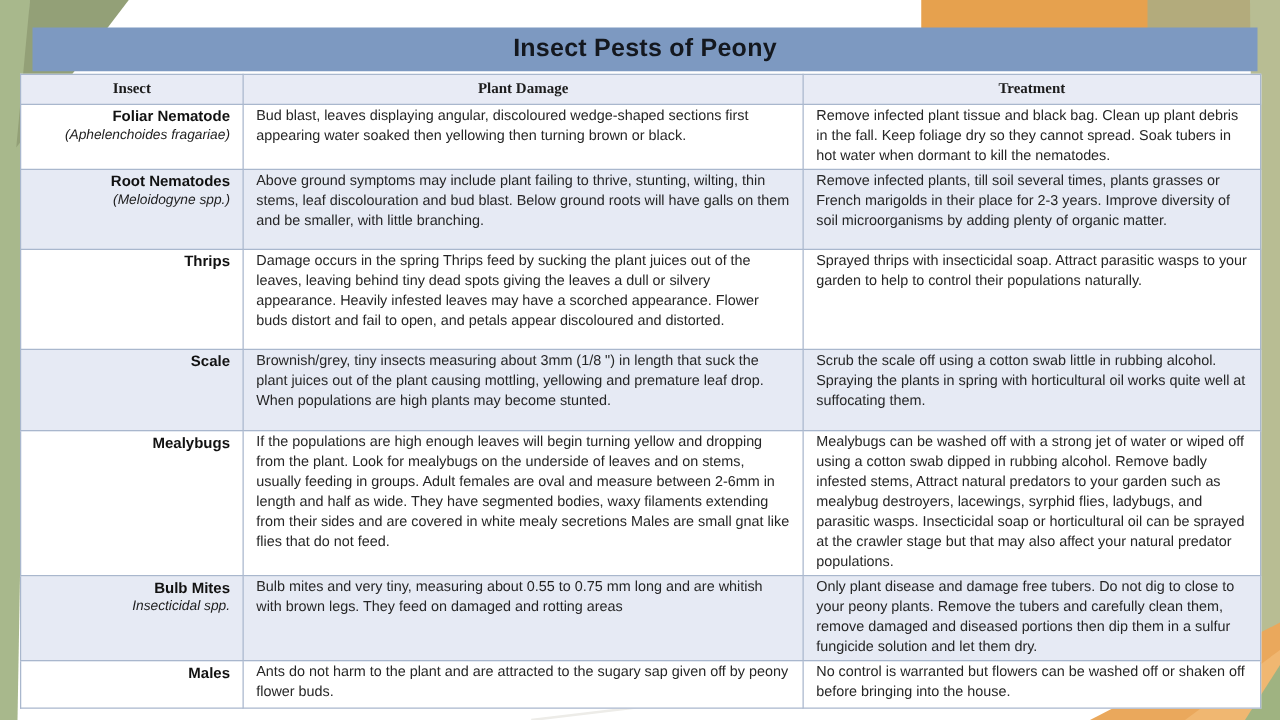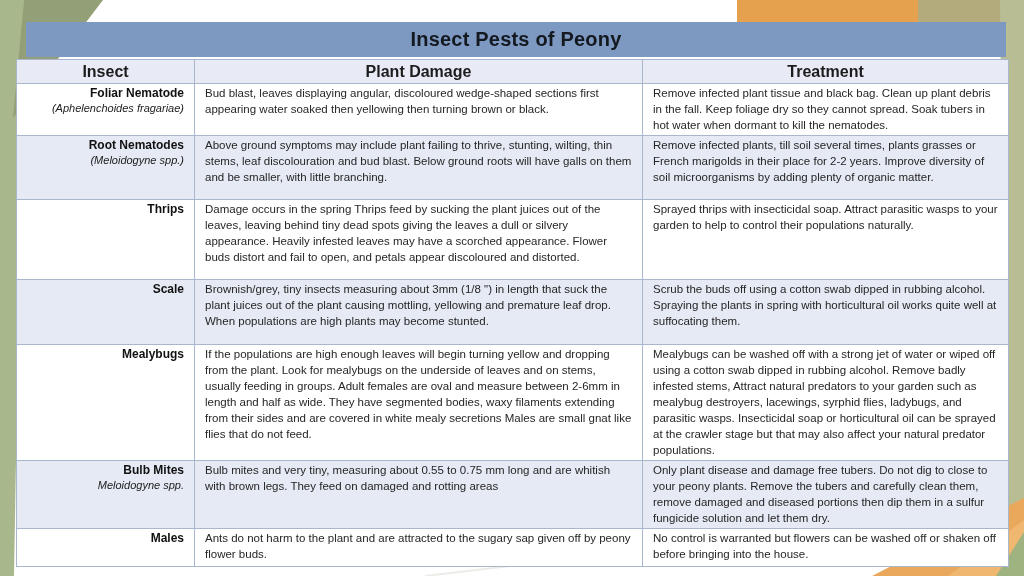--- a/index.html
+++ b/index.html
@@ -8,21 +8,21 @@
   .slide{position:relative;width:908px;height:576px;background:#701a75;}
   .bg{position:absolute;left:0;top:0;z-index:0;}
   .titlebar{position:absolute;left:26px;top:22px;width:980px;height:35px;
             background:#7d99c1;z-index:2;display:flex;align-items:center;justify-content:center;}
   .titlebar .title{font-size:20px;font-weight:bold;color:#14181f;letter-spacing:.2px;}
   table.pests{position:absolute;left:16px;top:59px;width:992px;z-index:2;
               border-collapse:collapse;table-layout:fixed;background:#ffffff;}
   table.pests col.c1{width:178px;} table.pests col.c2{width:448px;} table.pests col.c3{width:366px;}
   table.pests th, table.pests td{border:1px solid #a9b7cd;vertical-align:top;}
   table.pests thead tr{height:24px;background:#e8ebf5;}
-  table.pests th{font-size:16px;font-weight:bold;color:#1c1c1c;text-align:center;padding:3px 4px 2px;}
+  table.pests th{font-size:12px;font-weight:bold;color:#1c1c1c;text-align:center;padding:3px 4px 2px;font-family:Liberation Serif, serif;}
   table.pests tbody tr.tint{background:#e6eaf4;}
   table.pests td{font-size:11.5px;line-height:16px;color:#262626;padding:1px 10px 2px 10px;}
   td.insect{text-align:right;padding-top:2px;}
   .iname{font-weight:bold;font-size:12px;color:#111;line-height:16px;}
   .latin{font-style:italic;font-size:11px;line-height:15px;color:#1c1c1c;}
   tr.r1{height:52px;} tr.r2{height:64px;} tr.r3{height:80px;} tr.r4{height:65px;}
   tr.r5{height:112px;} tr.r6{height:65px;} tr.r7{height:38px;}
 </style>
 </head>
 <body>
@@ -67,47 +67,47 @@
         </td>
         <td class="damage">Bud blast, leaves displaying angular, discoloured wedge-shaped sections first appearing water soaked then yellowing then turning brown or black.</td>
         <td class="treatment">Remove infected plant tissue and black bag. Clean up plant debris in the fall. Keep foliage dry so they cannot spread. Soak tubers in hot water when dormant to kill the nematodes.</td>
       </tr>
       <tr class="r2 tint">
         <td class="insect">
           <div class="iname">Root Nematodes</div>
           <div class="latin">(Meloidogyne spp.)</div>
         </td>
         <td class="damage">Above ground symptoms may include plant failing to thrive, stunting, wilting, thin stems, leaf discolouration and bud blast. Below ground roots will have galls on them and be smaller, with little branching.</td>
-        <td class="treatment">Remove infected plants, till soil several times, plants grasses or French marigolds in their place for 2-2 years. Improve diversity of soil microorganisms by adding plenty of organic matter.</td>
+        <td class="treatment">Remove infected plants, till soil several times, plants grasses or French marigolds in their place for 2-3 years. Improve diversity of soil microorganisms by adding plenty of organic matter.</td>
       </tr>
       <tr class="r3">
         <td class="insect">
           <div class="iname">Thrips</div>
         </td>
         <td class="damage">Damage occurs in the spring Thrips feed by sucking the plant juices out of the leaves, leaving behind tiny dead spots giving the leaves a dull or silvery appearance. Heavily infested leaves may have a scorched appearance. Flower buds distort and fail to open, and petals appear discoloured and distorted.</td>
         <td class="treatment">Sprayed thrips with insecticidal soap. Attract parasitic wasps to your garden to help to control their populations naturally.</td>
       </tr>
       <tr class="r4 tint">
         <td class="insect">
           <div class="iname">Scale</div>
         </td>
         <td class="damage">Brownish/grey, tiny insects measuring about 3mm (1/8 ") in length that suck the plant juices out of the plant causing mottling, yellowing and premature leaf drop. When populations are high plants may become stunted.</td>
-        <td class="treatment">Scrub the buds off using a cotton swab dipped in rubbing alcohol. Spraying the plants in spring with horticultural oil works quite well at suffocating them.</td>
+        <td class="treatment">Scrub the scale off using a cotton swab little in rubbing alcohol. Spraying the plants in spring with horticultural oil works quite well at suffocating them.</td>
       </tr>
       <tr class="r5">
         <td class="insect">
           <div class="iname">Mealybugs</div>
         </td>
         <td class="damage">If the populations are high enough leaves will begin turning yellow and dropping from the plant. Look for mealybugs on the underside of leaves and on stems, usually feeding in groups. Adult females are oval and measure between 2-6mm in length and half as wide. They have segmented bodies, waxy filaments extending from their sides and are covered in white mealy secretions Males are small gnat like flies that do not feed.</td>
         <td class="treatment">Mealybugs can be washed off with a strong jet of water or wiped off using a cotton swab dipped in rubbing alcohol. Remove badly infested stems, Attract natural predators to your garden such as mealybug destroyers, lacewings, syrphid flies, ladybugs, and parasitic wasps. Insecticidal soap or horticultural oil can be sprayed at the crawler stage but that may also affect your natural predator populations.</td>
       </tr>
       <tr class="r6 tint">
         <td class="insect">
           <div class="iname">Bulb Mites</div>
-          <div class="latin">Meloidogyne spp.</div>
+          <div class="latin">Insecticidal spp.</div>
         </td>
         <td class="damage">Bulb mites and very tiny, measuring about 0.55 to 0.75 mm long and are whitish with brown legs. They feed on damaged and rotting areas</td>
         <td class="treatment">Only plant disease and damage free tubers. Do not dig to close to your peony plants. Remove the tubers and carefully clean them, remove damaged and diseased portions then dip them in a sulfur fungicide solution and let them dry.</td>
       </tr>
       <tr class="r7">
         <td class="insect">
           <div class="iname">Males</div>
         </td>
         <td class="damage">Ants do not harm to the plant and are attracted to the sugary sap given off by peony flower buds.</td>
         <td class="treatment">No control is warranted but flowers can be washed off or shaken off before bringing into the house.</td>

